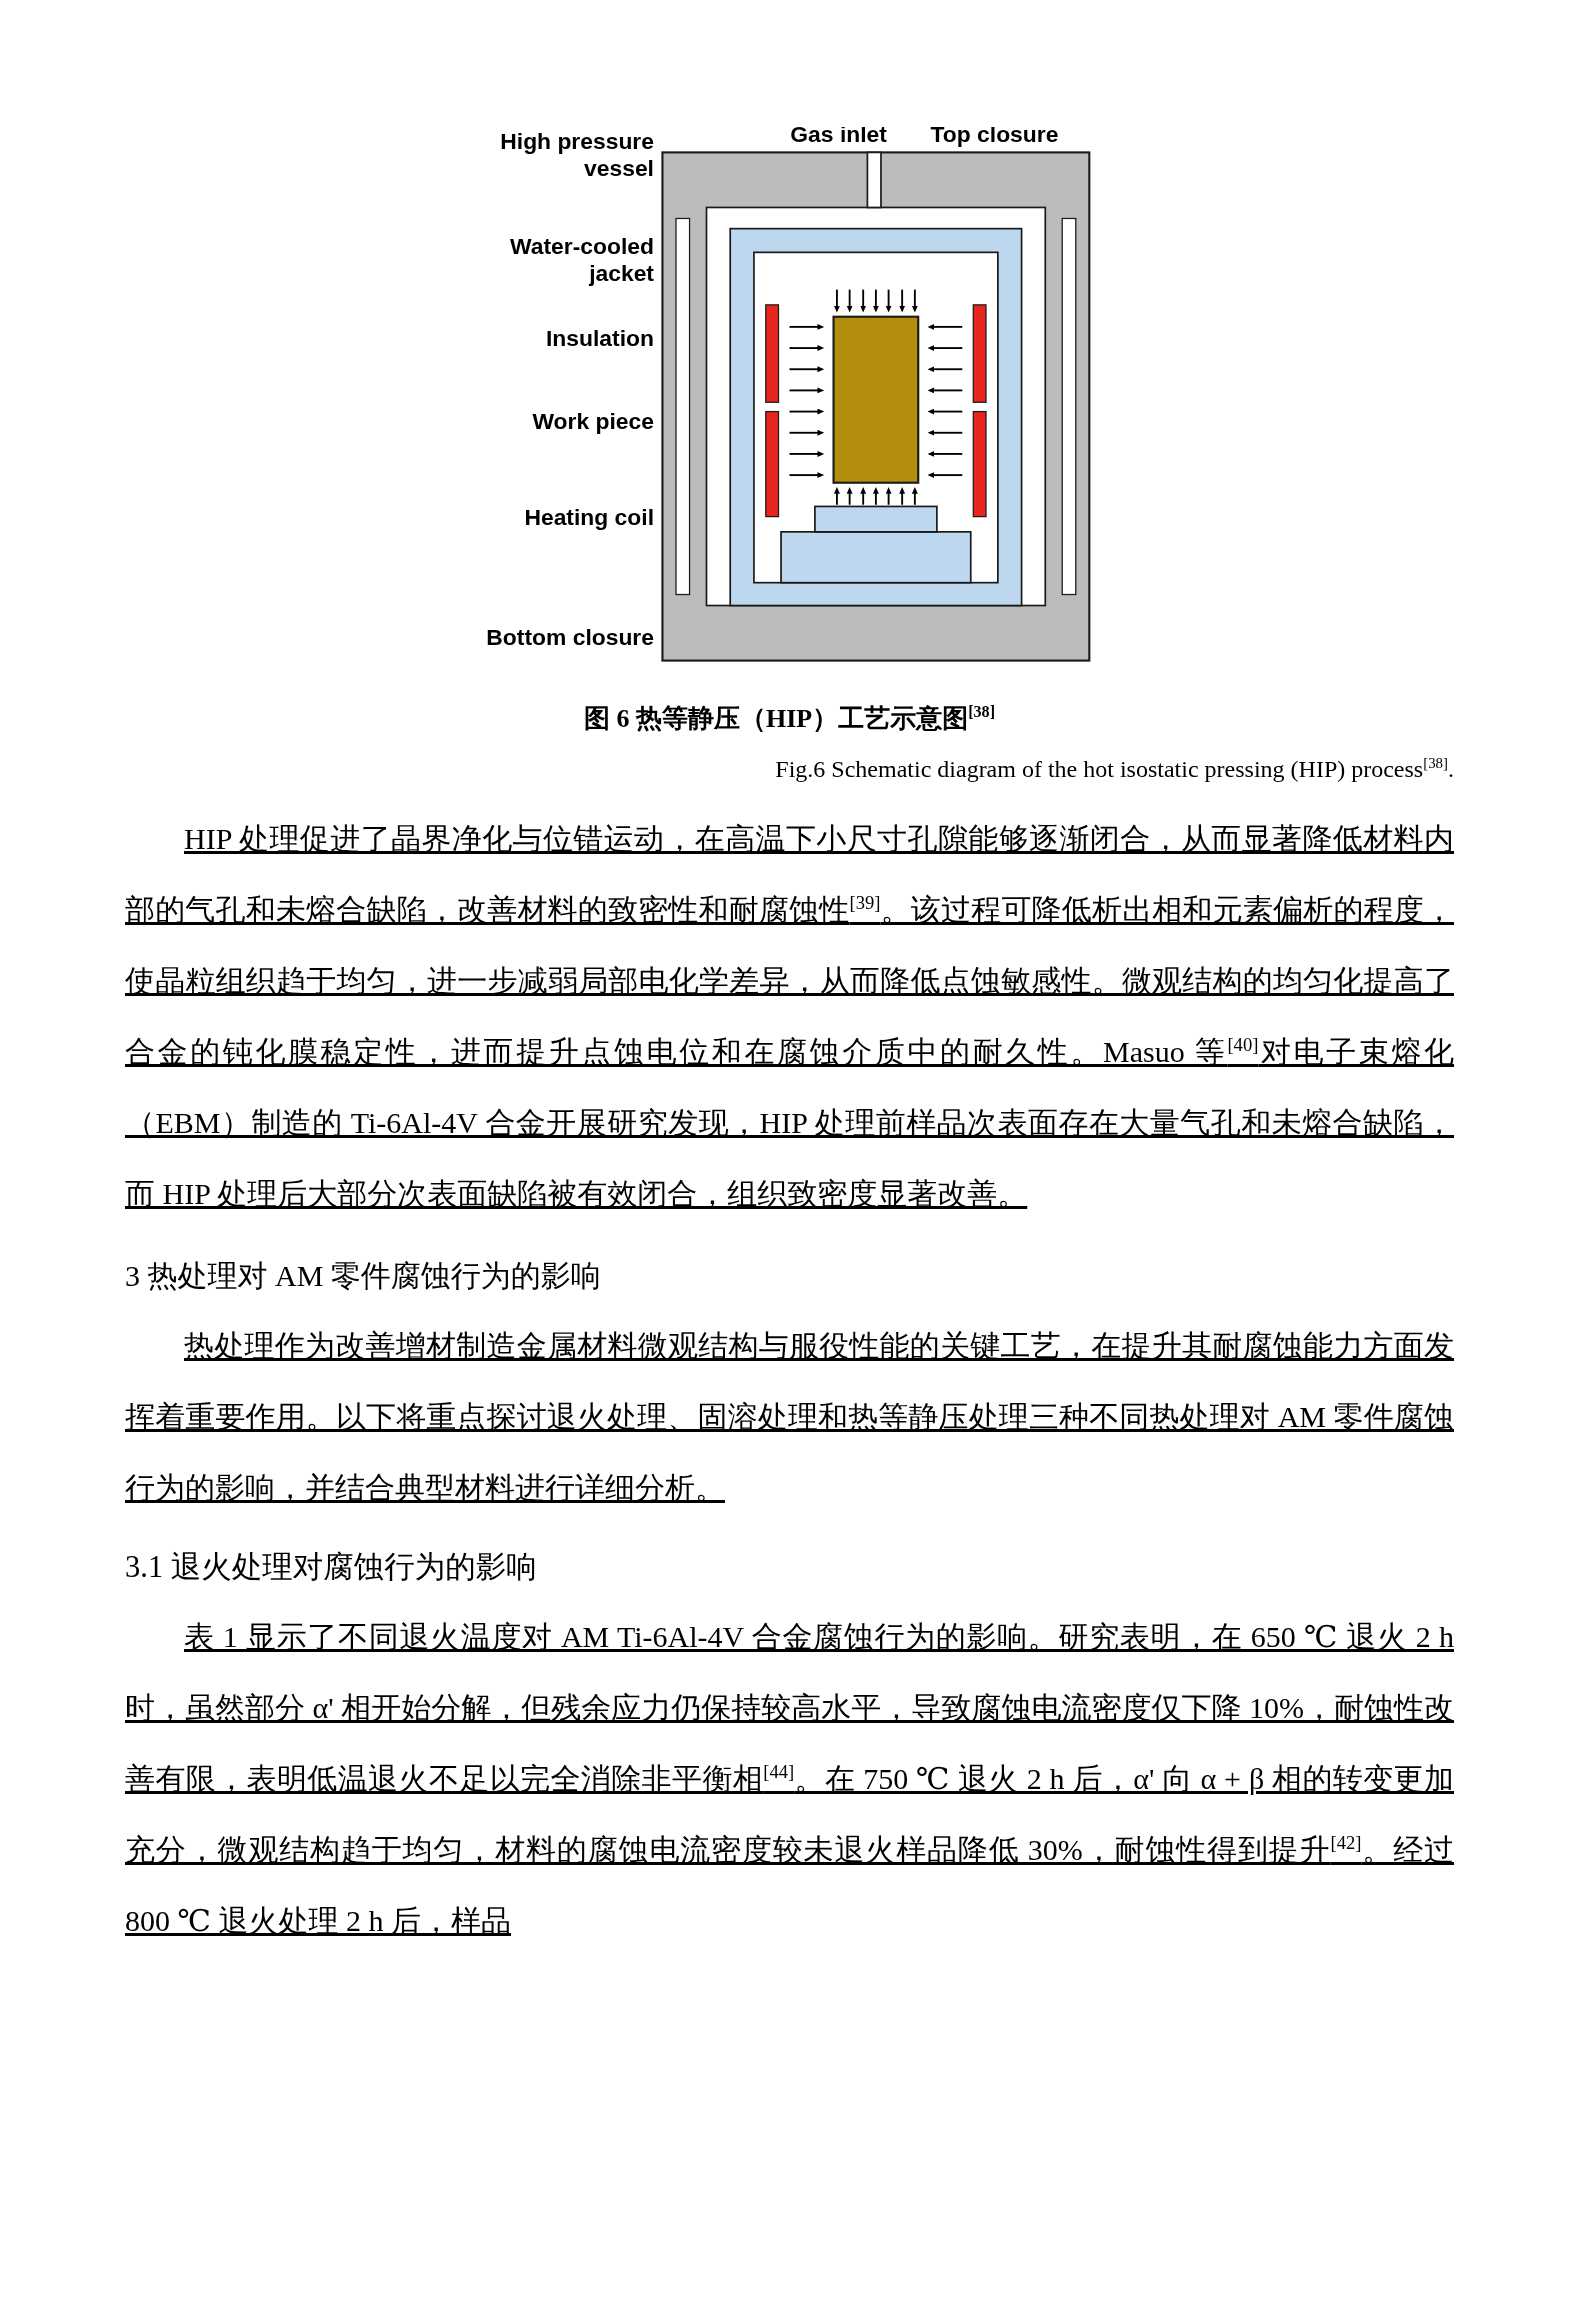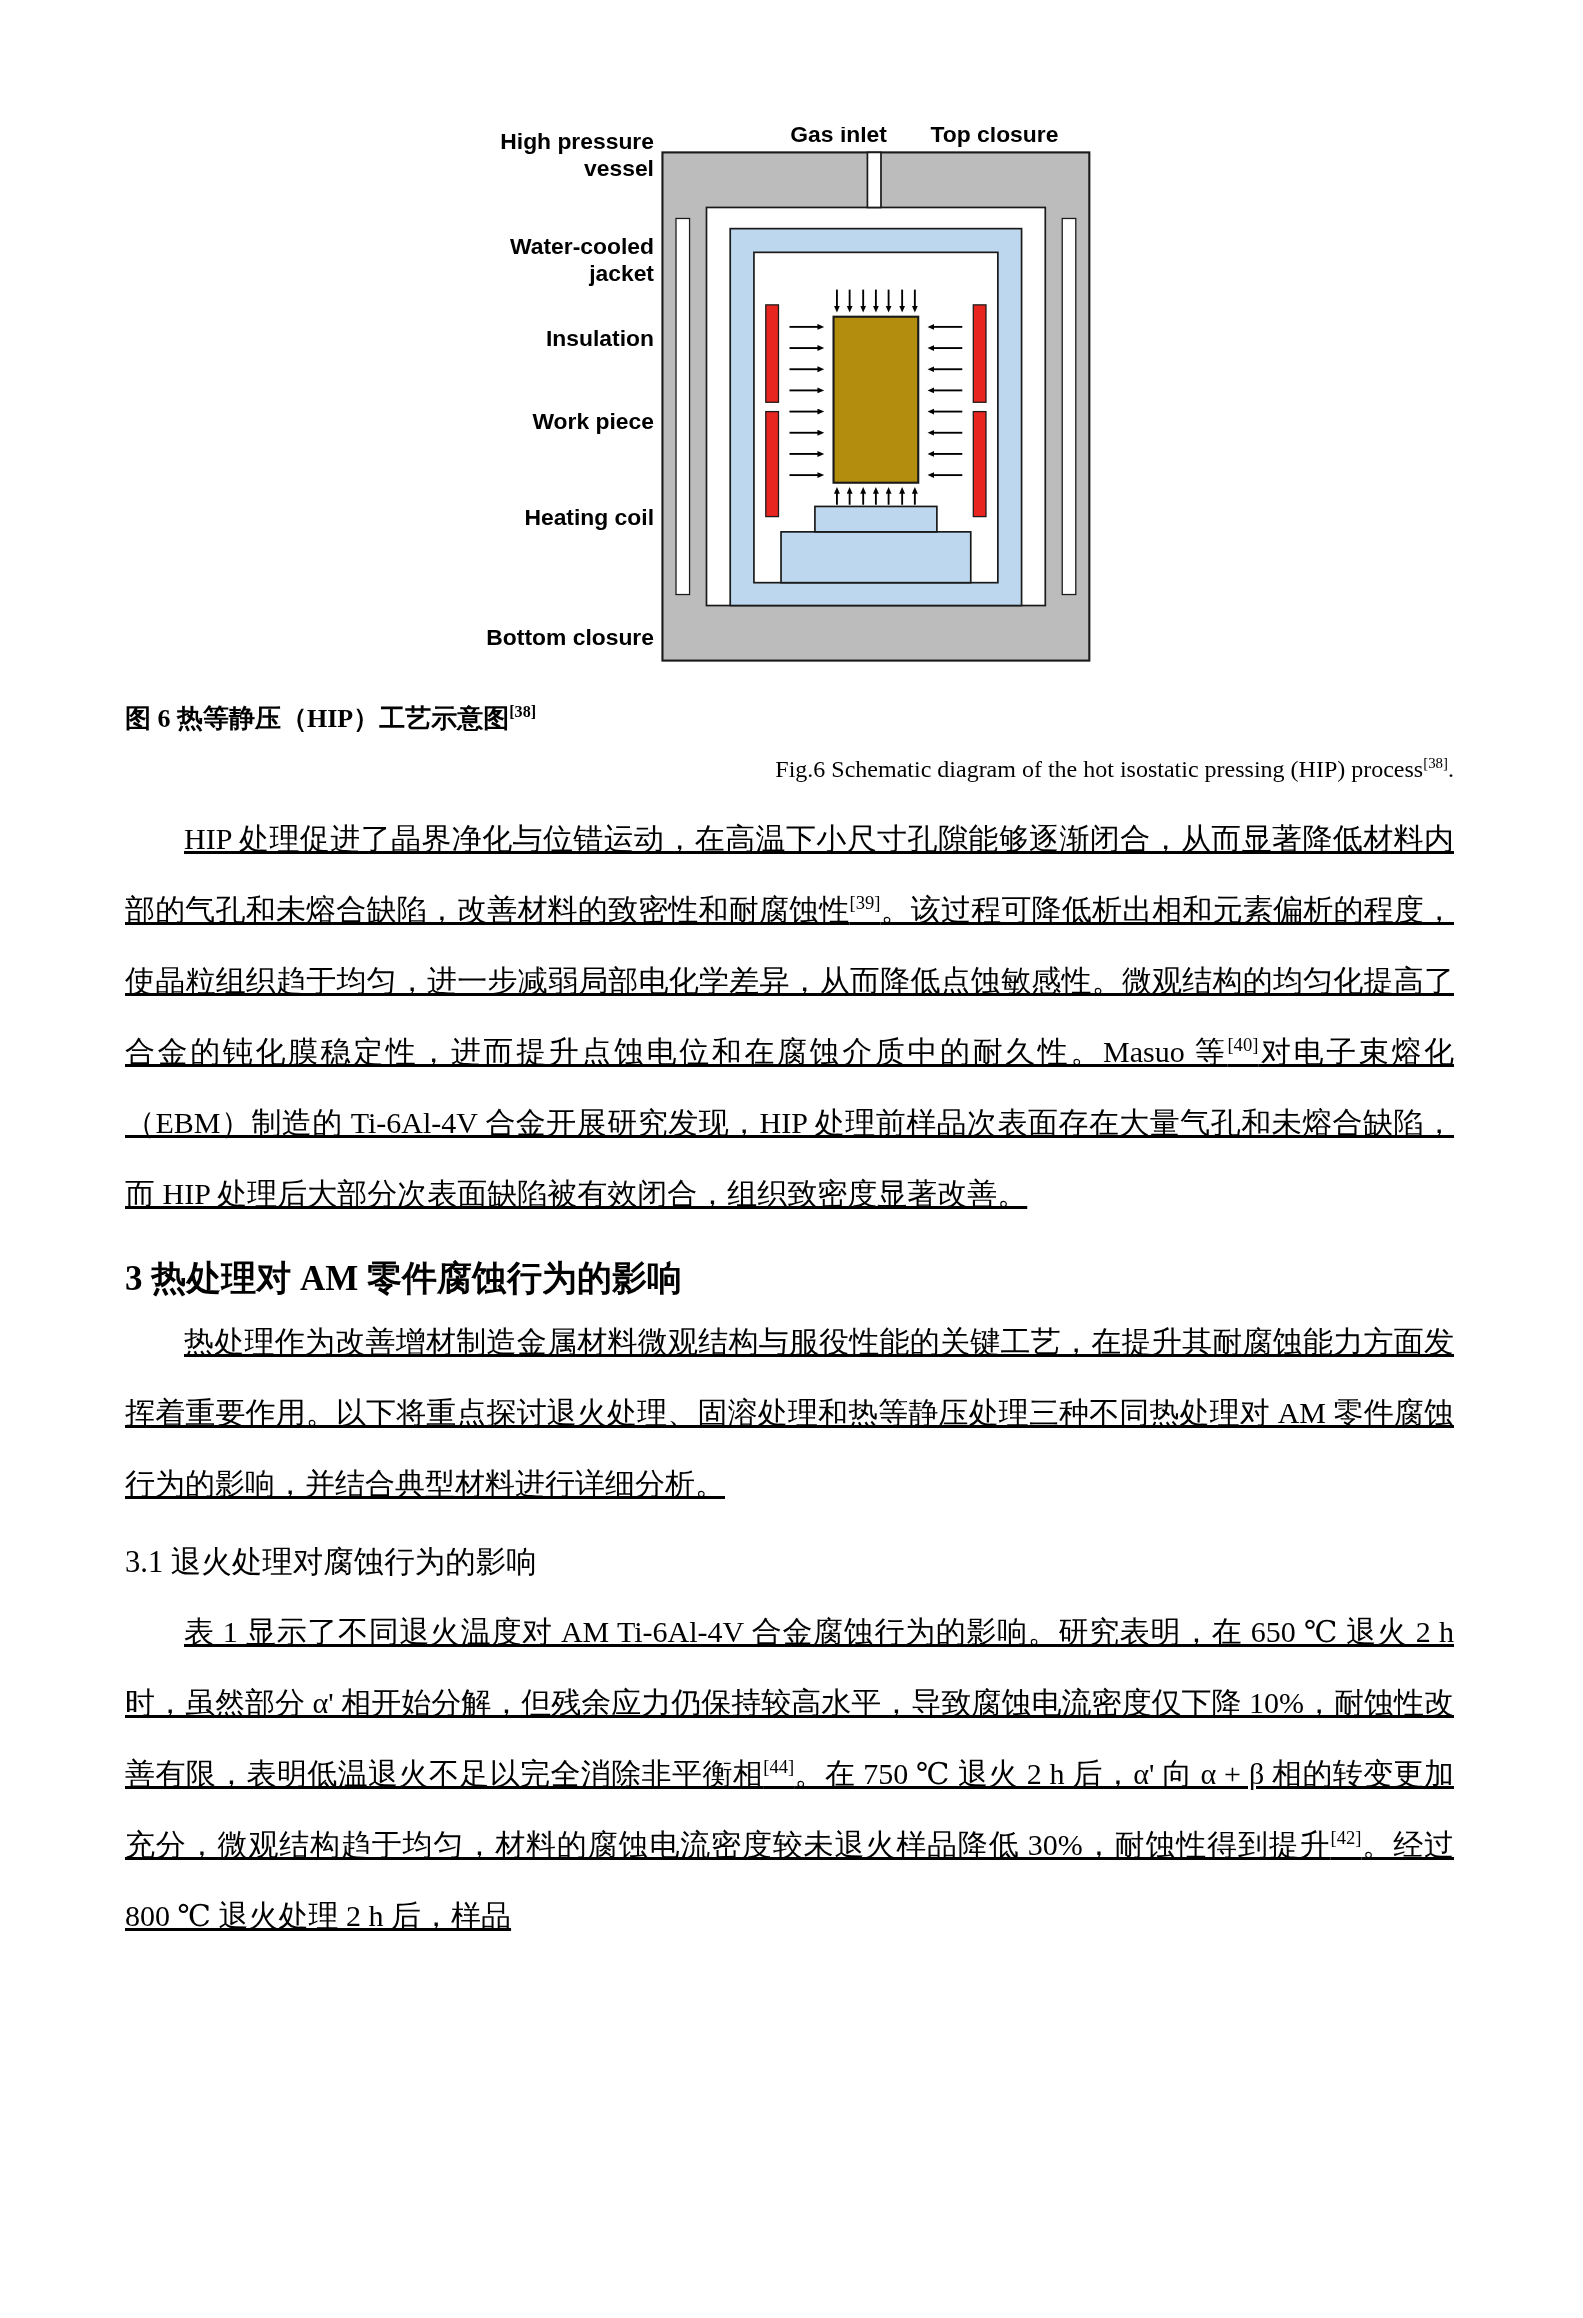--- a/index.html
+++ b/index.html
@@ -28,45 +28,45 @@
   .lbl {
     font-family: "Liberation Sans", "DejaVu Sans", sans-serif;
     font-weight: bold;
     font-size: 27px;
     fill: #000000;
   }
 
   .caption-cn {
     font-size: 26px;
     font-weight: bold;
-    text-align: left;
+    text-align: center;
     margin-top: 8.5px;
     line-height: 1.5;
   }
   .caption-en {
     font-size: 24px;
     text-align: right;
     margin-top: 15.2px;
     line-height: 1.4;
   }
   sup { font-size: 0.62em; vertical-align: super; line-height: 0; }
 
   .body-text p {
     font-size: 30px;
     line-height: 71px;
     text-align: justify;
     text-justify: inter-character;
     text-indent: 59px;
     text-decoration: underline;
   }
   h2.section {
-    font-size: 35px;
-    font-weight: bold;
+    font-size: 30px;
+    font-weight: normal;
     line-height: 1.5;
-    margin: 24px 0 0 0;
+    margin: 24px 0 12px 0;
   }
   h3.subsection {
     font-size: 30.5px;
     font-weight: normal;
     line-height: 1.7;
     margin: 18.6px 0 6.8px 0;
   }
 </style>
 </head>
 <body>

